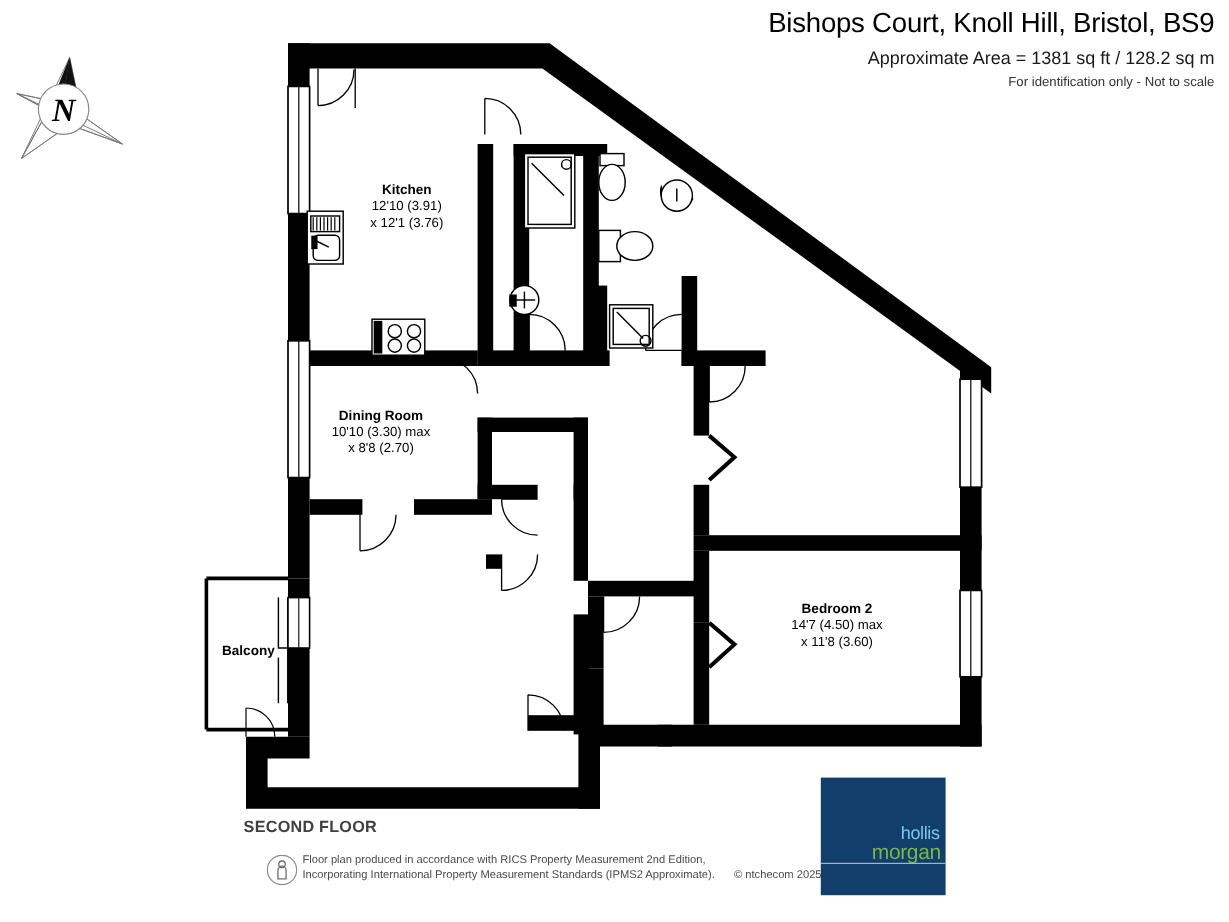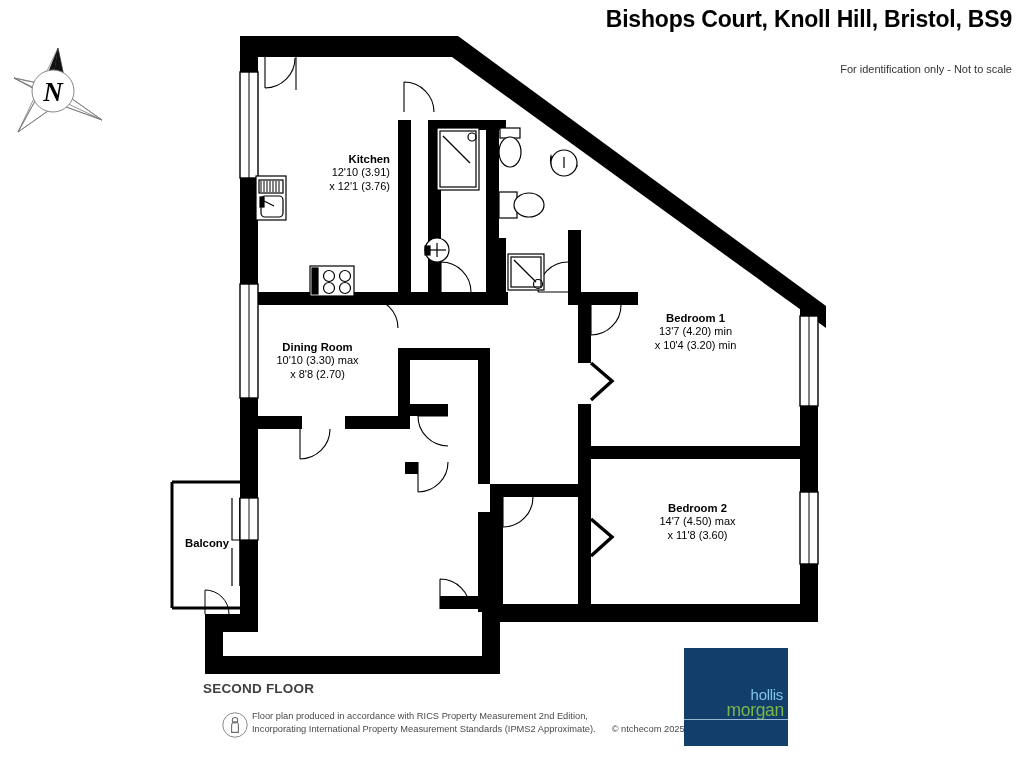--- a/index.html
+++ b/index.html
@@ -16,21 +16,21 @@
   }
   #plan-root {
     position: absolute;
     inset: 0;
   }
   .hdr-title {
     position: absolute;
     right: 12px;
     top: 6px;
     font-size: 23px;
-    font-weight: bold;
+    font-weight: normal;
     color: #000;
     letter-spacing: -0.2px;
     white-space: nowrap;
   }
   .hdr-area {
     position: absolute;
     right: 12px;
     top: 40px;
     font-size: 15px;
     color: #1a1a1a;
@@ -122,20 +122,21 @@
     height: 106px;
   }
   svg { display: block; }
 </style>
 </head>
 <body>
 
 <div id="plan-root">
 
   <div class="hdr-title">Bishops Court, Knoll Hill, Bristol, BS9</div>
+  <div class="hdr-area">Approximate Area = 1381 sq ft / 128.2 sq m</div>
   <div class="hdr-note">For identification only - Not to scale</div>
 
   <div class="compass">
     <svg width="100" height="106" viewBox="0 0 100 106">
       <g stroke="#777" stroke-width="0.8" fill="none">
         <path d="M52 14 L62 62 L96 86 L52 70 L12 98 L34 58 L8 44 L46 52 Z"></path>
         <path d="M52 14 L46 52 L8 44 M52 14 L62 62 L96 86 M12 98 L34 58 L8 44 M12 98 L52 70 L96 86"></path>
         <path d="M8 44 L96 86 M52 14 L12 98"></path>
       </g>
       <path d="M52 14 L62 62 L46 52 Z" fill="#111"></path>
@@ -340,37 +341,32 @@
       <rect x="499" y="192" width="18" height="26" fill="#fff"></rect>
       <ellipse cx="529" cy="205" rx="15" ry="12" fill="#fff"></ellipse>
       <rect x="508" y="254" width="36" height="36" fill="#fff"></rect>
       <rect x="511" y="257" width="30" height="30" fill="#fff"></rect>
       <line x1="514" y1="260" x2="536" y2="282"></line>
       <circle cx="538" cy="284" r="4.5"></circle>
     </g>
 
   </svg>
 
-  <div class="room-label" style="left:288px; top:153px; width:102px;text-align:right;">
+  <div class="room-label" style="left:288px; top:153px; width:102px;">
     <div class="rname">Kitchen</div>
     <div>12'10 (3.91)</div>
     <div>x 12'1 (3.76)</div>
   </div>
 
   <div class="room-label" style="left:255px; top:341px; width:125px;">
     <div class="rname">Dining Room</div>
     <div>10'10 (3.30) max</div>
     <div>x 8'8 (2.70)</div>
   </div>
 
-  <div class="room-label" style="left:633px; top:312px; width:125px;">
-    <div class="rname">Bedroom 1</div>
-    <div>13'7 (4.20) min</div>
-    <div>x 10'4 (3.20) min</div>
-  </div>
 
   <div class="room-label" style="left:635px; top:502px; width:125px;">
     <div class="rname">Bedroom 2</div>
     <div>14'7 (4.50) max</div>
     <div>x 11'8 (3.60)</div>
   </div>
 
 
   <div class="room-label" style="left:176px; top:537px; width:62px;">
     <div class="rname">Balcony</div>

